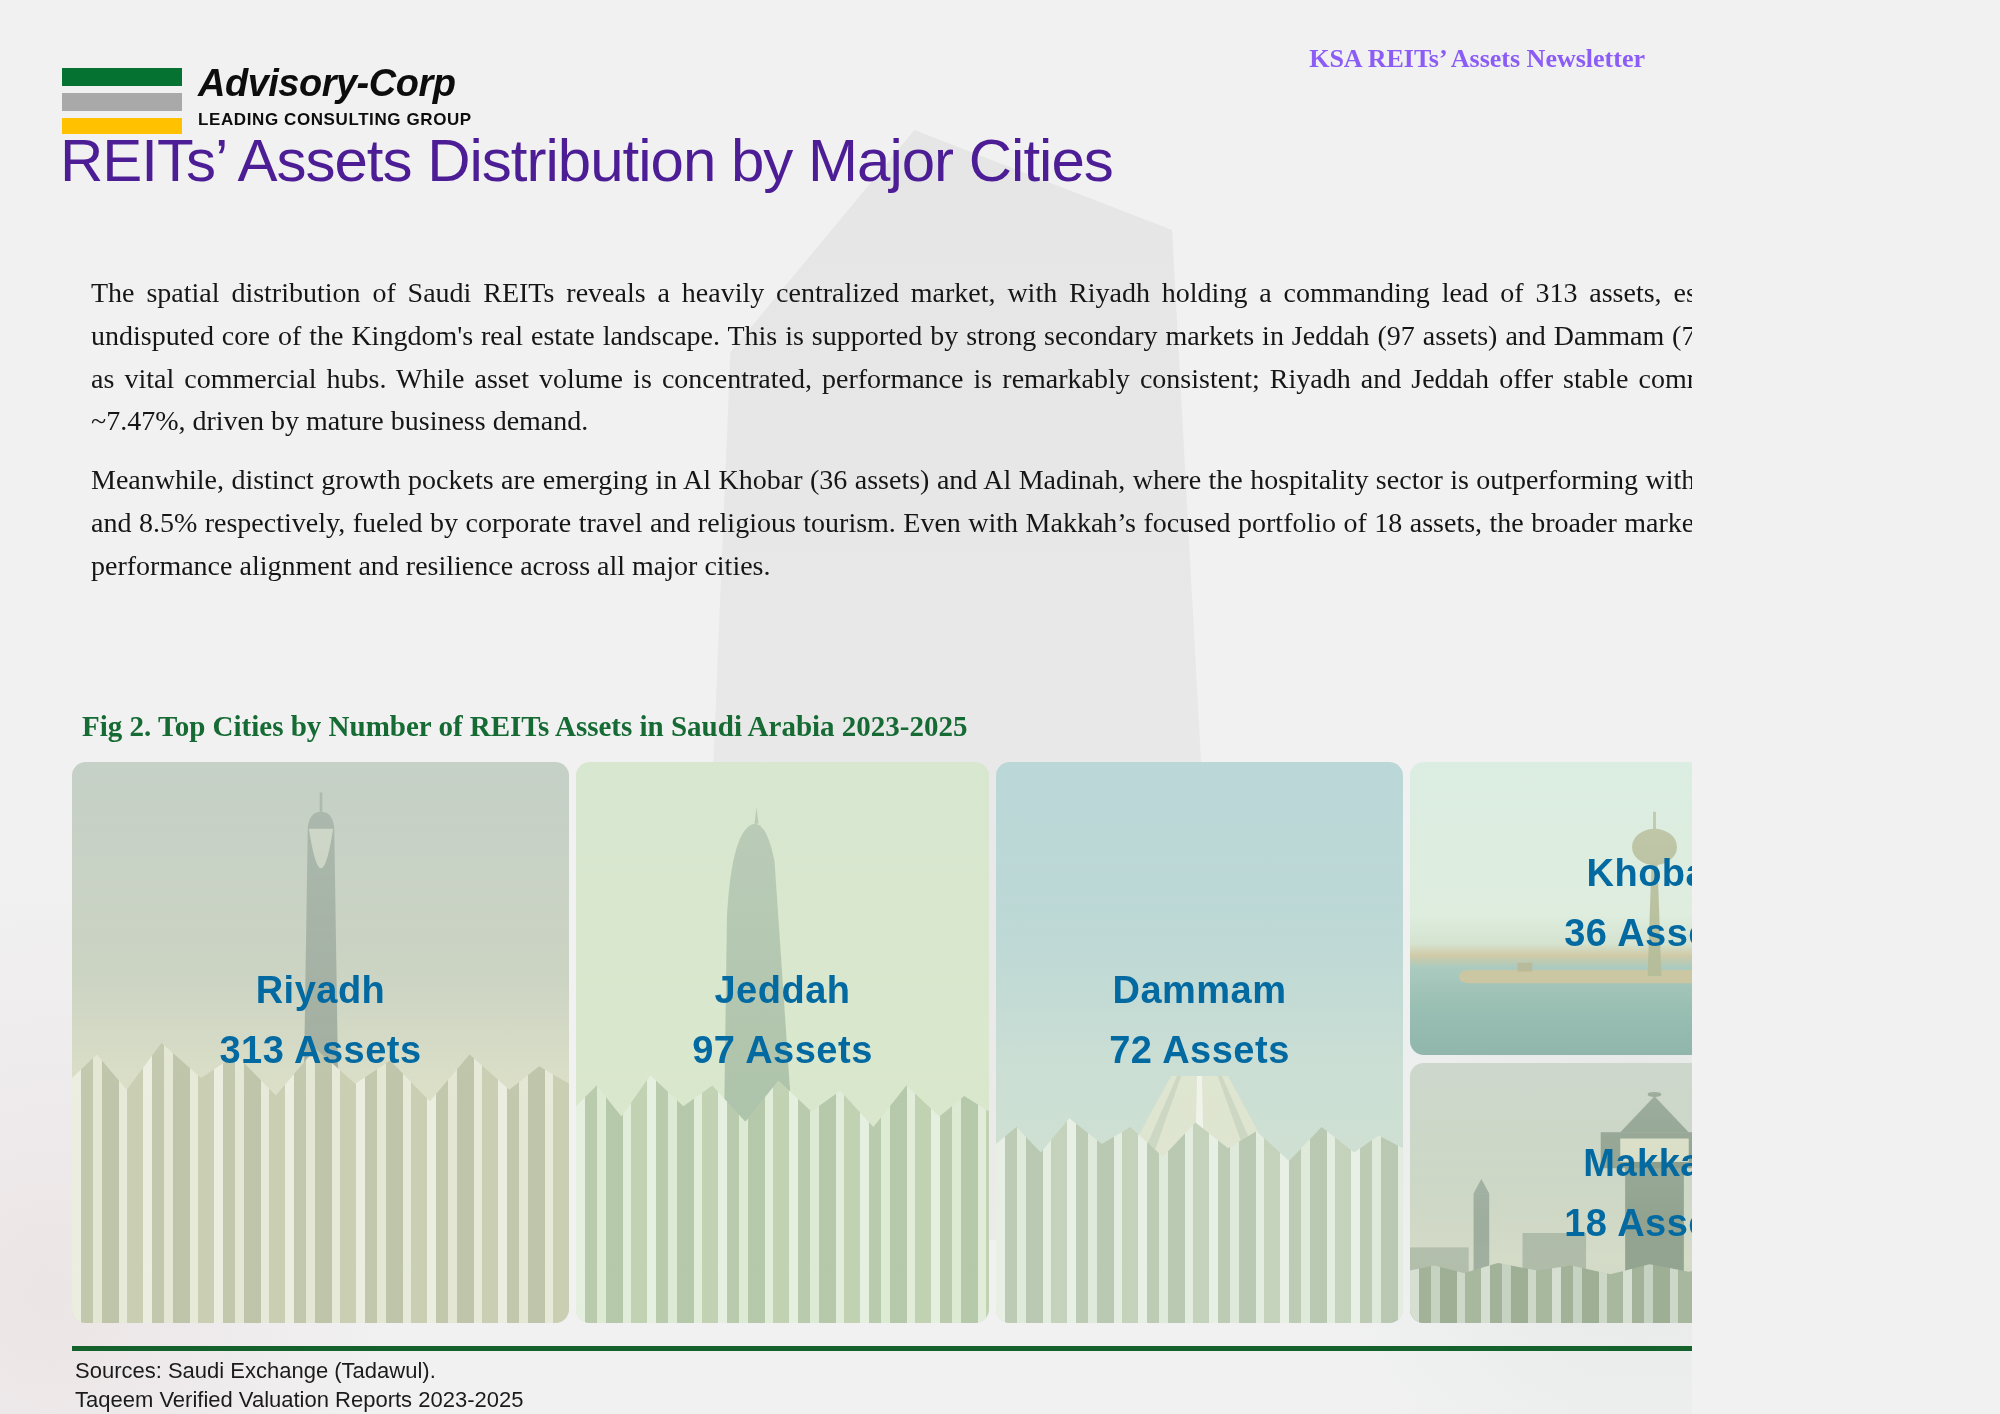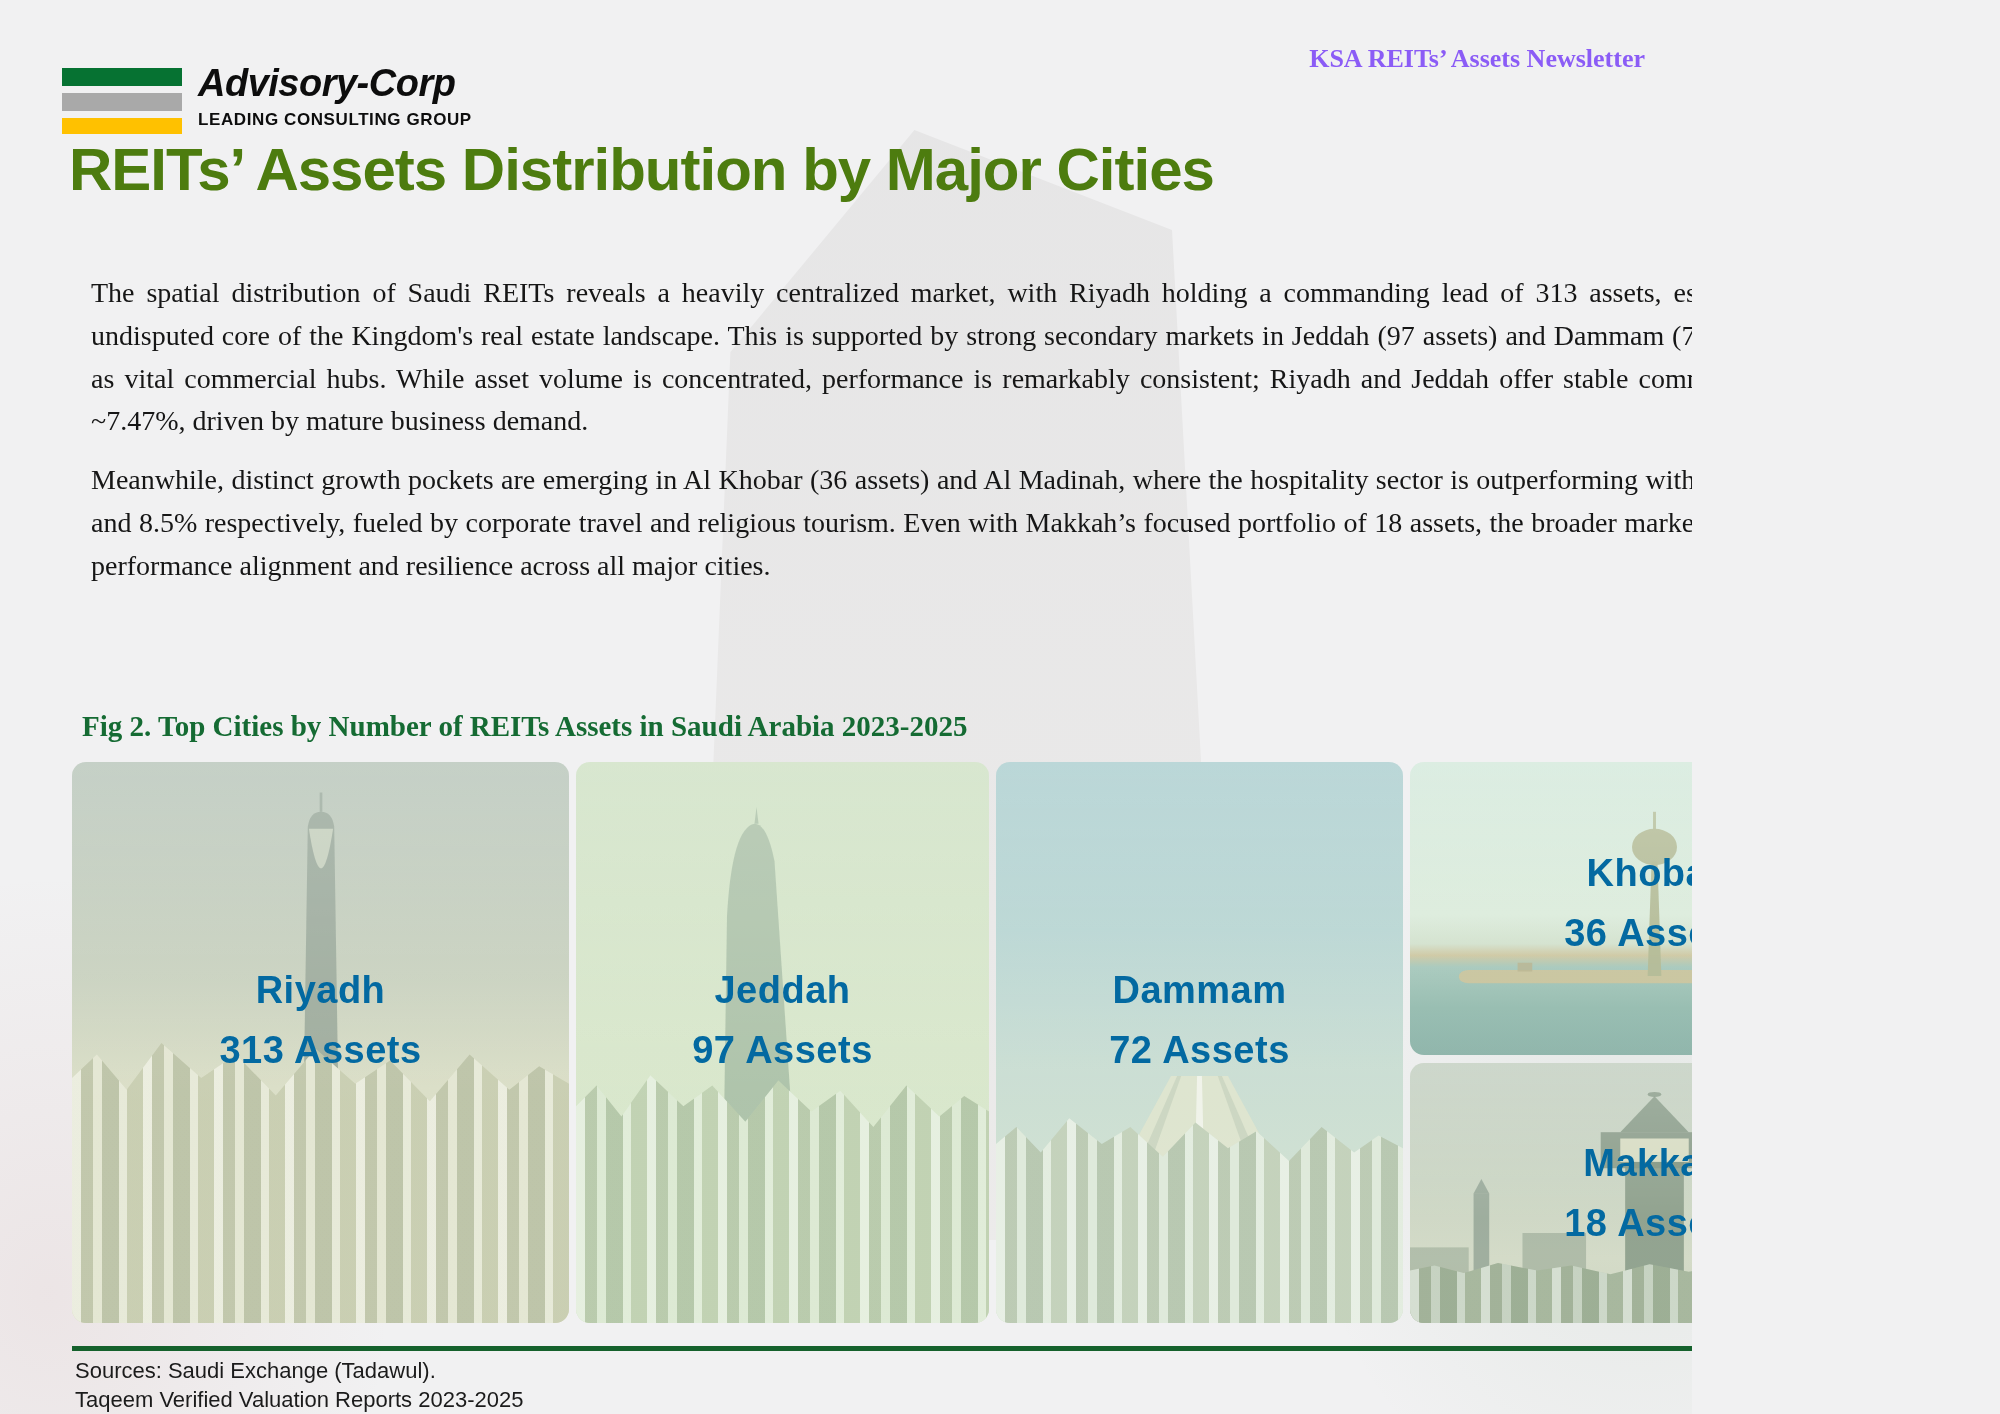--- a/index.html
+++ b/index.html
@@ -20,22 +20,22 @@
   .logo-bars{display:flex;flex-direction:column;gap:7px;padding-top:6px;}
   .bar{width:120px;height:18px;}
   .bar-green{background:#067232;}
   .bar-gray{background:#a9a9a9;}
   .bar-yellow{background:#ffc100;height:16px;}
   .brand{font-size:38px;font-weight:bold;font-style:italic;letter-spacing:-0.5px;color:#0d0d0d;}
   .tagline{font-size:17px;font-weight:bold;letter-spacing:0.6px;color:#0d0d0d;margin-top:5px;}
   .newsletter-title{position:absolute;top:44px;right:47px;font-family:"Liberation Serif",serif;
                     font-weight:bold;font-size:26px;color:#8b5cf6;}
 
-  .page-title{position:absolute;left:60px;top:126px;margin:9px;font-size:60px;font-weight:700;
-              letter-spacing:-1px;color:#4d7c0f;}
+  .page-title{position:absolute;left:60px;top:126px;margin:0;font-size:60px;font-weight:400;
+              letter-spacing:-1px;color:#4c1d95;}
 
   .body-text{position:absolute;left:75px;top:256px;width:1857px;font-family:"Liberation Serif",serif;
              font-size:28px;line-height:1.53;color:#161616;text-align:justify;}
   .body-text p{margin:16px;}
 
   .fig-caption{position:absolute;left:82px;top:710px;font-family:"Liberation Serif",serif;
                font-weight:bold;font-size:29px;color:#156b33;}
 
   
   .cards{position:absolute;left:72px;top:762px;width:1827px;height:561px;display:grid;

